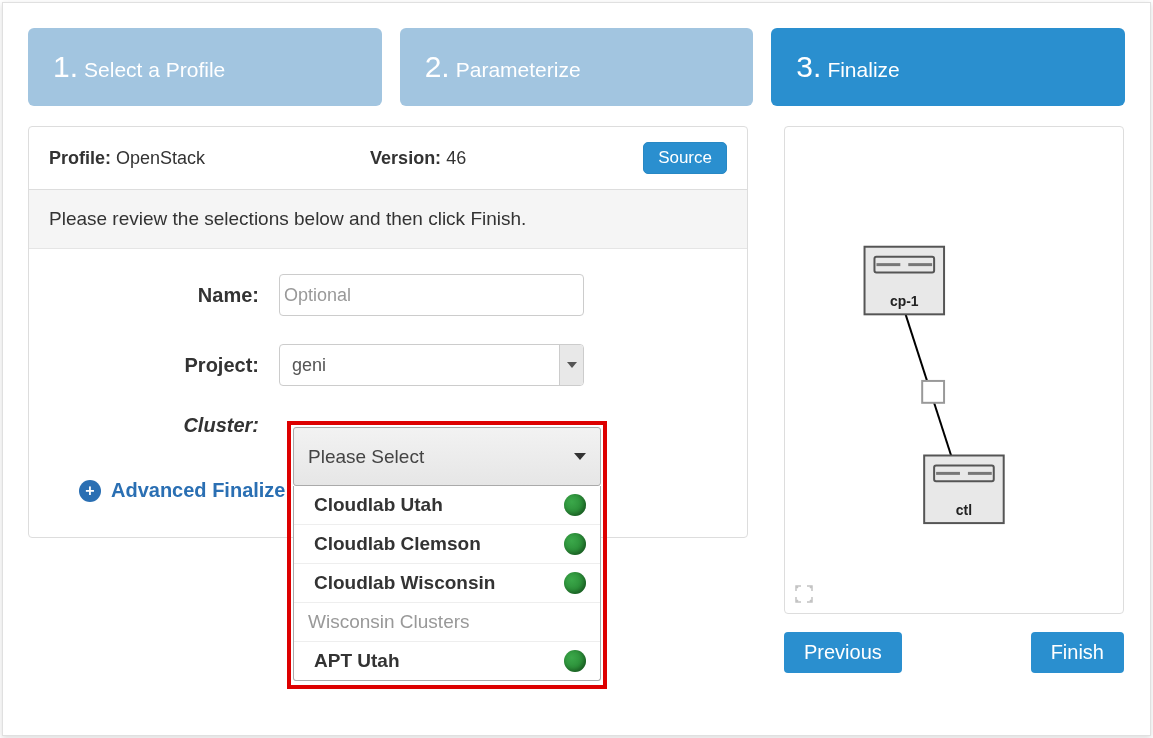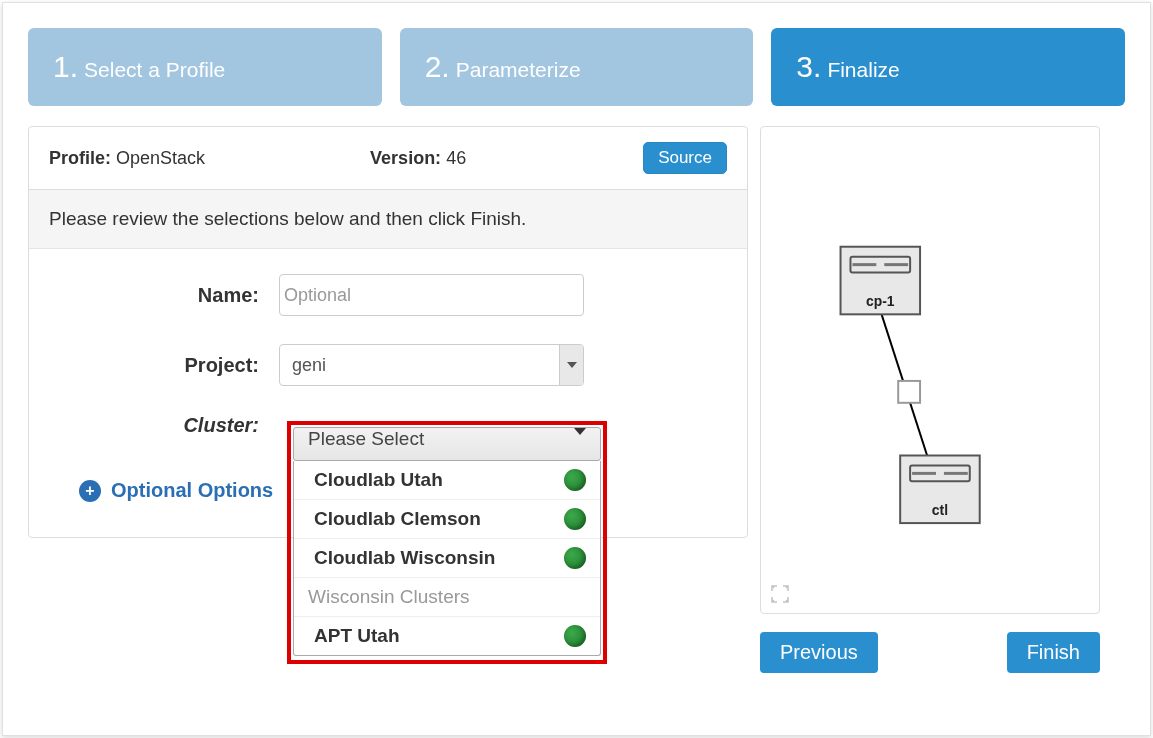--- a/index.html
+++ b/index.html
@@ -37,21 +37,21 @@
     }
     .step .lbl {
       margin-left: 6px;
       font-weight: 400;
     }
     .step-inactive { background: #a2c5e0; }
     .step-active { background: #2a8fcf; }
 
     .content-row {
       display: flex;
-      gap: 12px;
+      gap: 36px;
       align-items: flex-start;
     }
     .left-col { width: 720px; }
     .right-col { width: 340px; }
 
     .panel {
       border: 1px solid #ddd;
       border-radius: 4px;
       background: #fff;
     }
@@ -143,27 +143,27 @@
       position: absolute;
       left: 258px;
       top: 172px;
       width: 320px;
       border: 4px solid #d00;
       background: transparent;
       z-index: 10;
       padding-bottom: 4px;
     }
     .dd-header {
-      height: 34px;
+      height: 59px;
       background: linear-gradient(#f2f2f2, #e6e6e6);
       border: 1px solid #aaa;
       border-radius: 3px;
       margin: 2px 2px 0 2px;
       display: flex;
-      align-items: flex-start;
+      align-items: center;
       justify-content: space-between;
       padding: 0 14px;
       font-size: 19px;
       color: #444;
     }
     .dd-caret {
       width: 0; height: 0;
       border-left: 6px solid transparent;
       border-right: 6px solid transparent;
       border-top: 7px solid #333;
@@ -319,21 +319,21 @@
               </div>
             </div>
           </div>
 
           <div class="form-row" style="margin-bottom:42px;font-style:italic;">
             <div class="form-label">Cluster:</div>
           </div>
 
           <div class="adv-row">
             <span class="plus-icon">+</span>
-            <span class="adv-link">Optional Options</span>
+            <span class="adv-link">Advanced Finalize</span>
           </div>
 
           <div class="dropdown-open">
             <div class="dd-header">
               <span>Please Select</span>
               <span class="dd-caret"></span>
             </div>
             <div class="dd-list">
               <div class="dd-item">
                 <span>Cloudlab Utah</span>

